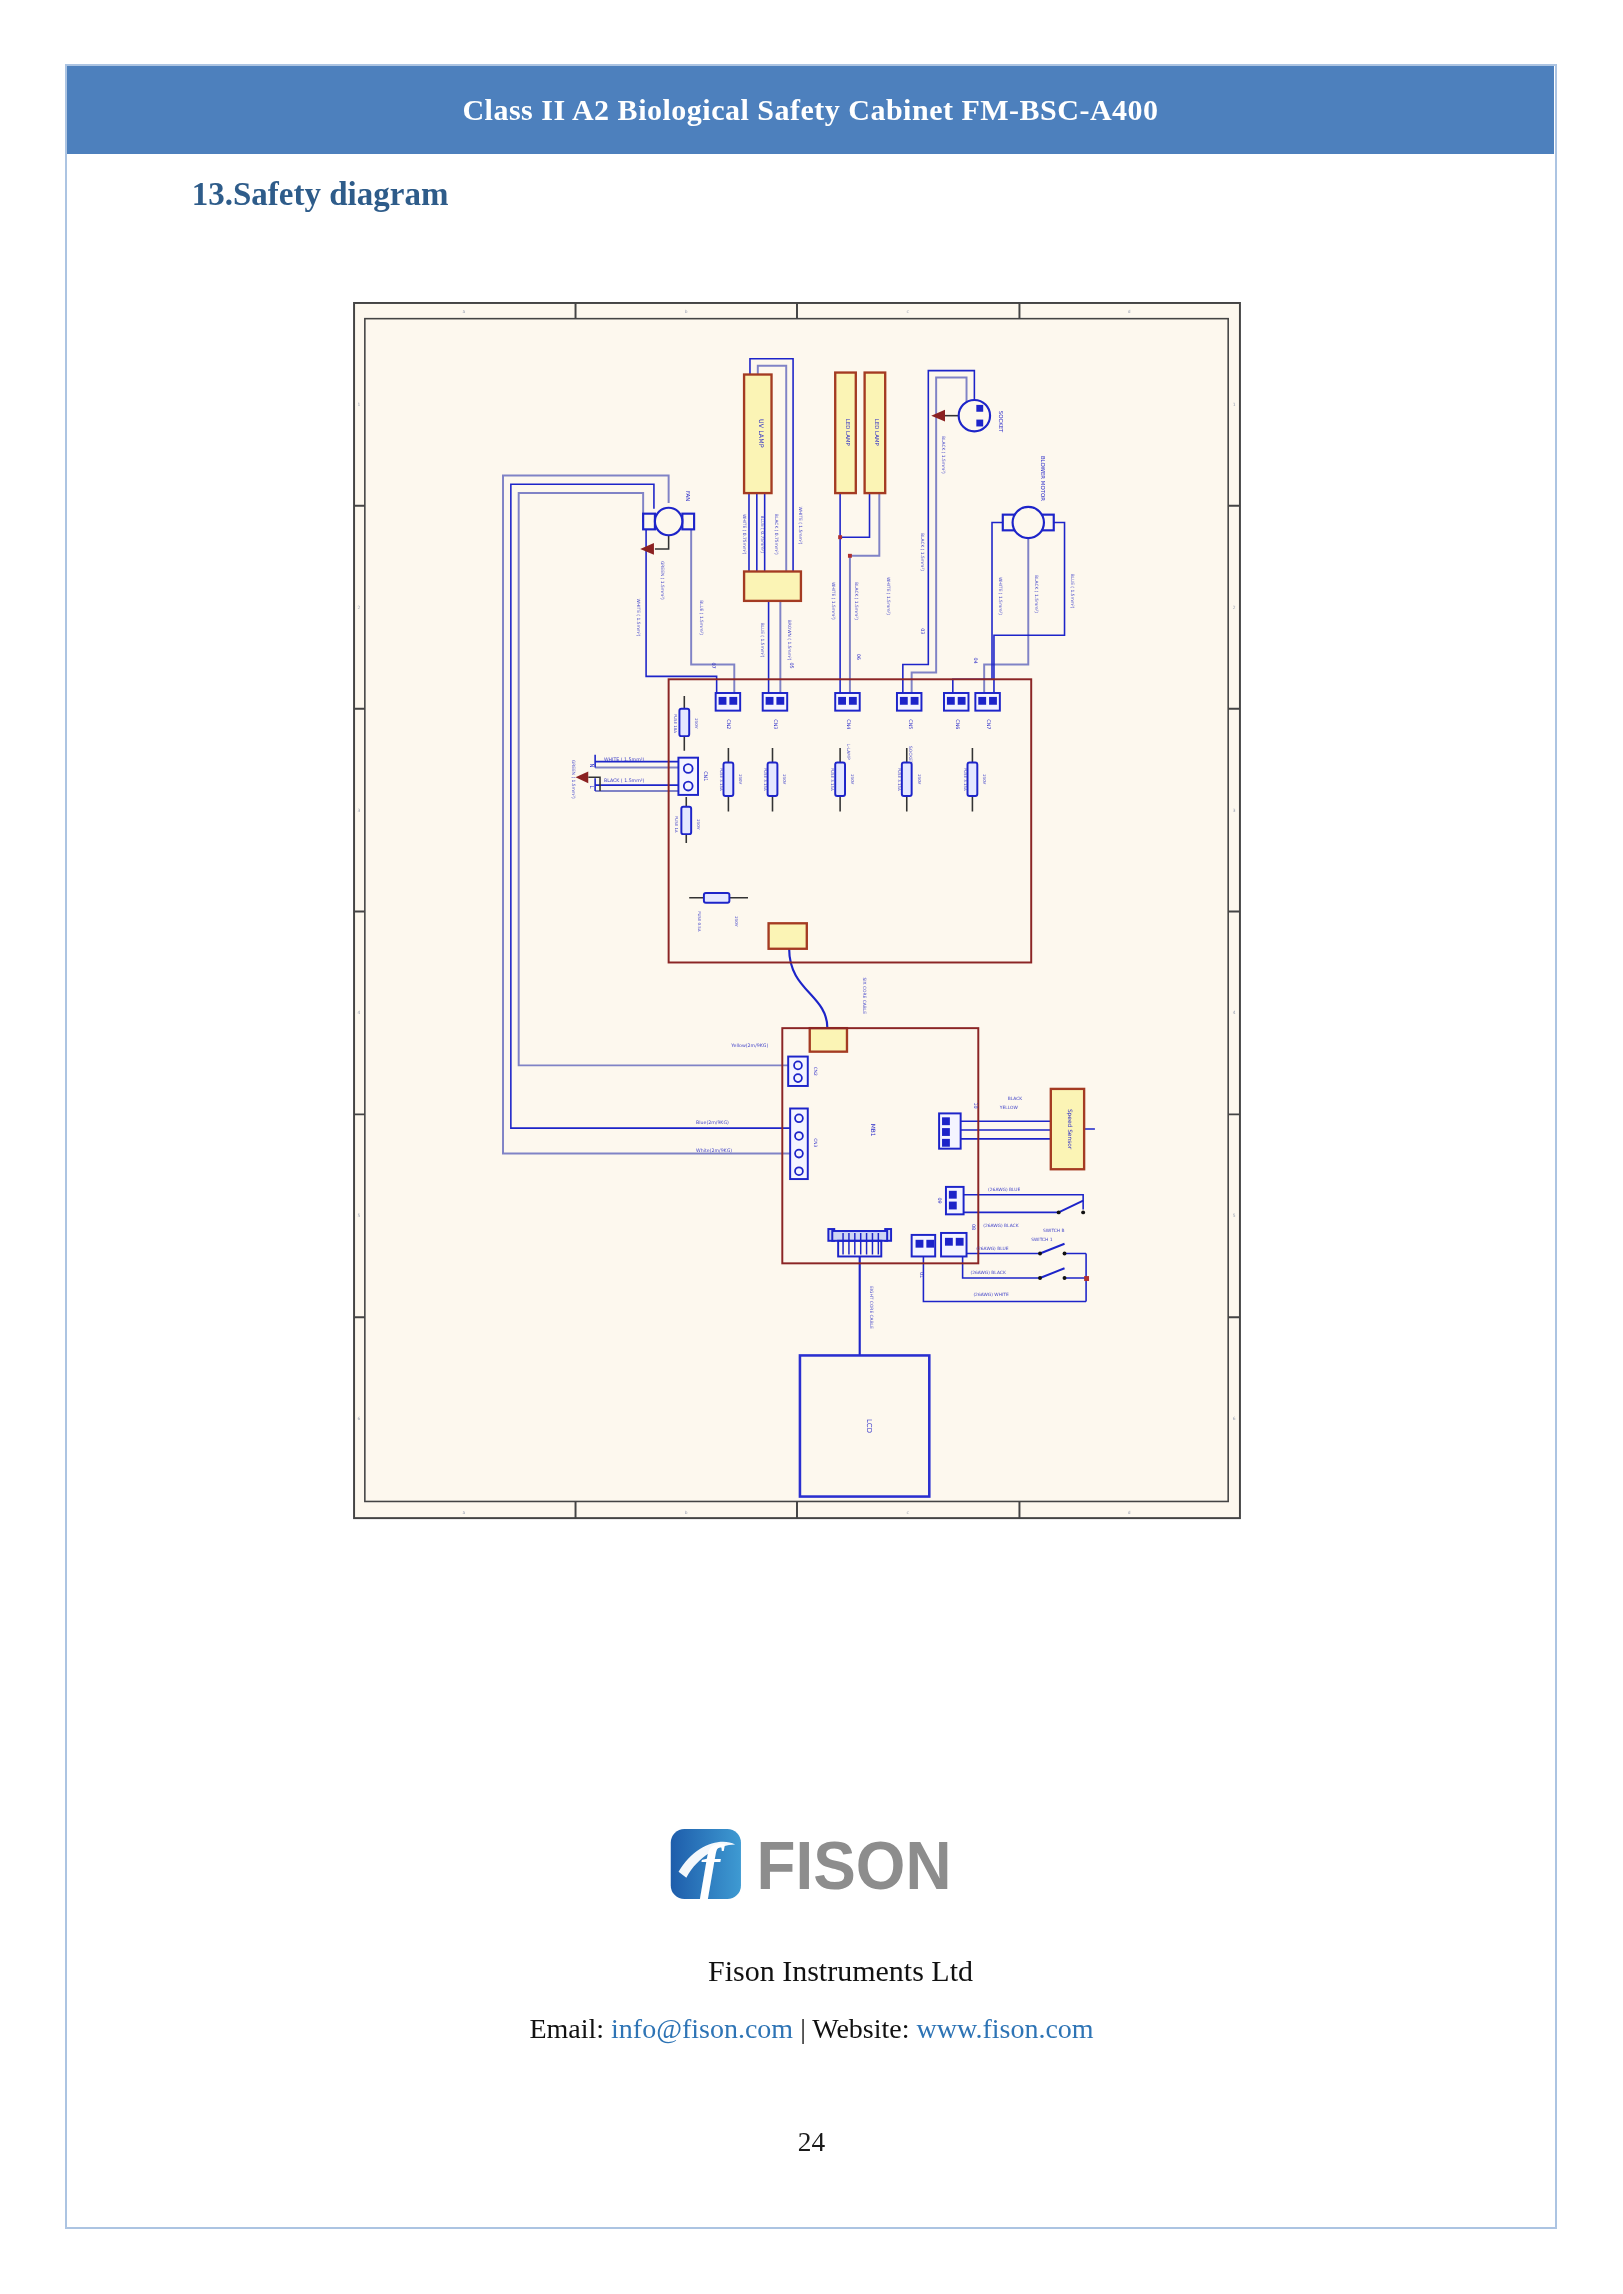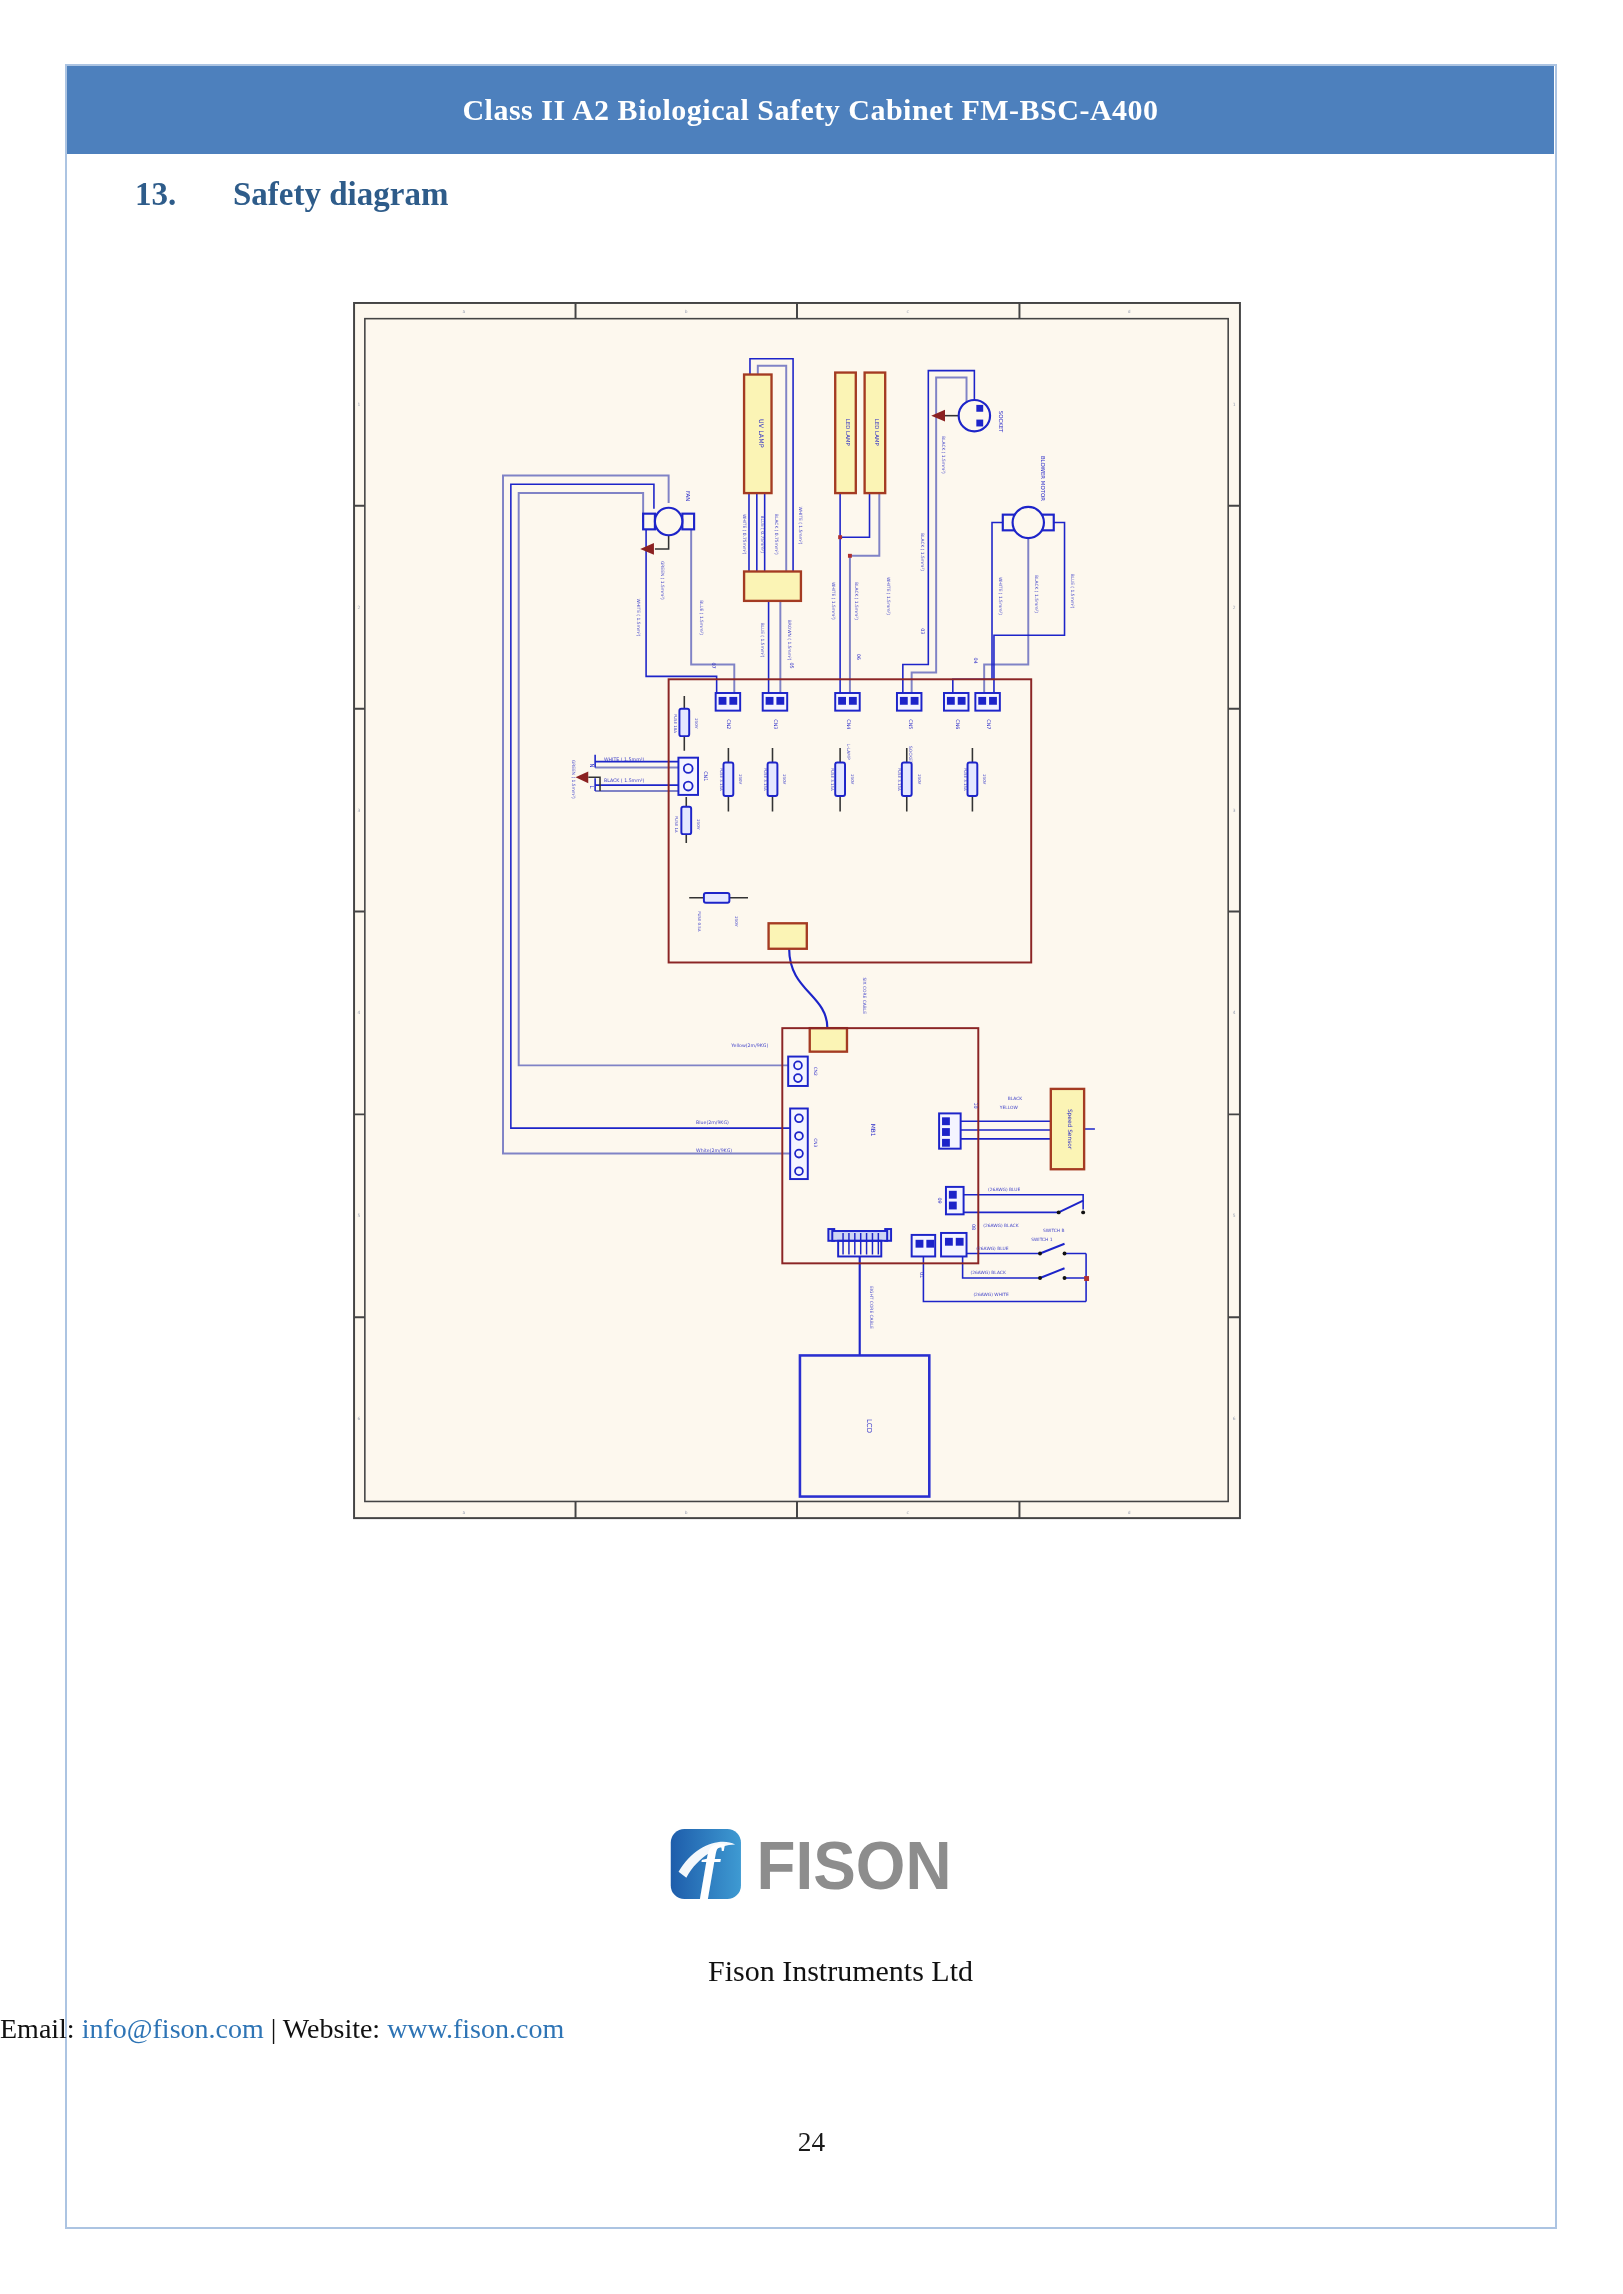--- a/index.html
+++ b/index.html
@@ -1,25 +1,25 @@
 <!DOCTYPE html>
 <html><head>
 <meta charset="utf-8">
 <style>
   html,body{margin:0;padding:0;background:#fff;}
   body{width:1623px;height:2295px;position:relative;font-family:"Liberation Serif",serif;overflow:hidden;}
   .page-border{position:absolute;left:65px;top:64px;width:1488px;height:2161px;border:2px solid #acc4e2;}
   .banner{position:absolute;left:67px;top:66px;width:1487px;height:88px;background:#4d80bd;display:flex;align-items:center;justify-content:center;}
   .banner h1{margin:0;color:#ffffff;font-size:30px;font-weight:bold;font-family:"Liberation Serif",serif;letter-spacing:0.5px;}
-  .section-heading{position:absolute;left:135px;top:176px;color:#2e5c8a;font-size:33px;font-weight:bold;display:flex;}
+  .section-heading{position:absolute;left:135px;top:176px;color:#2e5c8a;font-size:33px;font-weight:bold;display:flex;text-align:right;}
   .section-heading .num{width:98px;}
   .schematic{position:absolute;left:353px;top:302px;width:888px;height:1222px;}
   .logo-wrap{position:absolute;left:670px;top:1825px;width:294px;height:78px;}
   .company{position:absolute;left:0;top:1954px;width:1623px;text-align:center;font-size:30px;color:#111;padding-left:29px;}
-  .contact{position:absolute;left:0;top:2013px;width:1623px;font-size:28px;color:#111;}
+  .contact{position:absolute;left:0;top:2013px;width:1623px;text-align:center;font-size:28px;color:#111;}
   .contact a{color:#2e74b5;text-decoration:none;}
   .pagenum{position:absolute;left:0;top:2127px;width:1623px;text-align:center;font-family:Liberation Serif, serif;font-size:27.4px;color:#1a1a1a;}
   #schematic-labels text{font-family:"DejaVu Sans",sans-serif;}
   svg text{user-select:none;}
 </style>
 </head>
 <body>
 
 <div class="page-border"></div>
 

